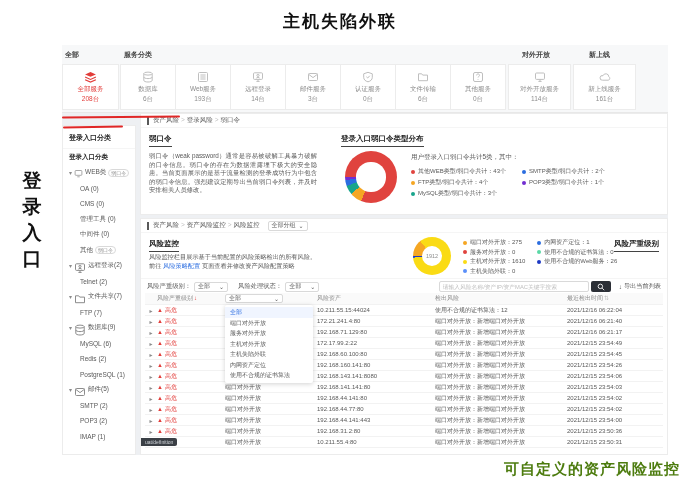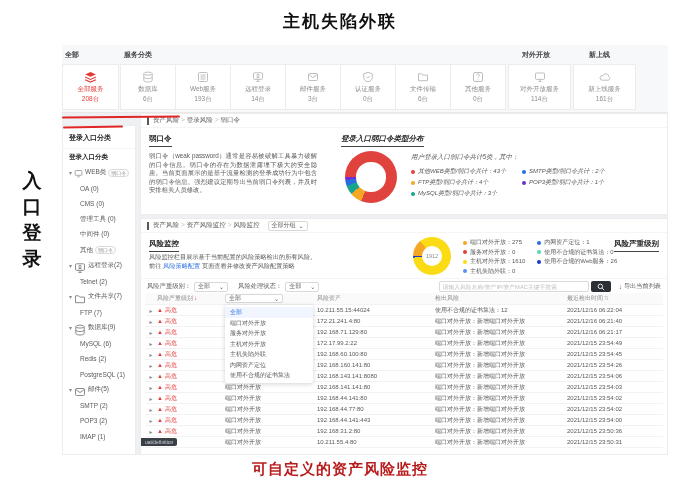--- a/index.html
+++ b/index.html
@@ -1,21 +1,21 @@
 <!DOCTYPE html>
 <html><head>
 <meta charset="utf-8">
 <style>
   * { margin:0; padding:0; box-sizing:border-box; }
   html,body { width:680px; height:494px; background:#fff; font-family:"Liberation Sans","DejaVu Sans",sans-serif; color:#595959; overflow:hidden; }
   body { position:relative; }
 
   
   .anno-title { position:absolute; top:10px; left:0; right:0; text-align:center; font-size:17px; font-weight:bold; color:#111; letter-spacing:2px; }
-  .anno-bottom { position:absolute; top:460px; left:0; right:0; text-align:center; font-size:15px; font-weight:bold; color:#b91c1c; letter-spacing:1px; }
+  .anno-bottom { position:absolute; top:460px; left:0; right:0; text-align:right; font-size:15px; font-weight:bold; color:#4d7c0f; letter-spacing:1px; }
   .anno-left { position:absolute; left:12px; top:168px; width:46px; text-align:center; font-size:19px; font-weight:bold; color:#111; line-height:26px; letter-spacing:6px; }
   .anno-right { position:absolute; right:24px; top:162px; width:18px; font-size:16px; font-weight:bold; color:#111; line-height:19px; word-break:break-all; text-align:center; }
   .red-line { position:absolute; background:#e02727; height:2px; border-radius:2px; z-index:60; }
   .red-line.l1 { left:62px; top:116px; width:118px; transform:rotate(-.6deg); }
   .red-line.l2 { left:63px; top:126px; width:60px; transform:rotate(-1deg); }
 
   
   .ui { position:absolute; left:62px; top:45px; width:606px; height:410px; background:#eef0f3; font-size:7px; }
 
   
@@ -48,21 +48,21 @@
   .crumbrow { height:14px; display:flex; align-items:center; padding:0 6px; border-bottom:1px solid #f5f5f5; }
   .crumb-bar { width:2px; height:8px; background:#595959; margin-right:4px; }
   .crumb { font-size:6.5px; color:#595959; }
   .crumb .sep { margin:0 2px; color:#bfbfbf; }
   .crumb span[data-crumb] { cursor:pointer; }
   .sec-title { display:inline-block; font-size:7.5px; font-weight:bold; color:#262626; border-bottom:1px solid #434343; padding-bottom:2px; }
 
   .pA-body { display:flex; padding:6px 8px 0 8px; }
   .pA-left { width:178px; }
   .pA-left p { margin-top:5px; font-size:6.3px; line-height:8.6px; color:#595959; text-align:justify; width:168px; }
-  .pA-right { flex:1; padding-left:14px;font-style:italic; }
+  .pA-right { flex:1; padding-left:14px; }
   .pA-chartrow { display:flex; margin-top:4px; align-items:flex-start; }
   .donut { border-radius:50%; position:relative; flex:none; }
   .donut::after { content:""; position:absolute; inset:22%; background:#fff; border-radius:50%; }
   .donutA { width:52px; height:52px; margin-left:4px; }
   .legendA-wrap { margin-left:14px; }
   .legend-sum { font-size:6.5px; color:#595959; margin:2px 0 4px 0; }
   .legendA { display:grid; grid-auto-flow:column; grid-template-rows:repeat(3,11px); column-gap:16px; }
   .lg-item { display:flex; align-items:center; font-size:6px; color:#595959; white-space:nowrap; }
   .dot { width:4px; height:4px; border-radius:50%; margin-right:3px; flex:none; }
 
@@ -107,22 +107,22 @@
   .type-menu { position:absolute; left:84px; top:86px; width:88px; background:#fff; box-shadow:0 1px 5px rgba(0,0,0,.18); border-radius:2px; z-index:40; padding:2px 0; list-style:none; }
   .type-menu li { height:10.5px; line-height:10.5px; padding:0 5px; font-size:6px; color:#595959; cursor:pointer; white-space:nowrap; }
   .type-menu li.sel { background:#f0f5ff; color:#2b6de0; }
   .status-tip { position:absolute; left:0; bottom:8px; background:#3a3f45; color:#cfd3d8; font-size:5px; padding:1px 4px; border-radius:0 2px 2px 0; z-index:50; }
 </style>
 </head>
 <body>
 
 <div class="anno-title">主机失陷外联</div>
 <div class="anno-left">
+  <div>登录</div>
   <div>入口</div>
-  <div>登录</div>
 </div>
 <div class="anno-right">弱口令</div>
 <div class="anno-bottom">可自定义的资产风险监控</div>
 <div class="red-line l1"></div>
 <div class="red-line l2"></div>
 
 <div class="ui">
 
   <div class="servicebar">
     <div id="sb-labels">

